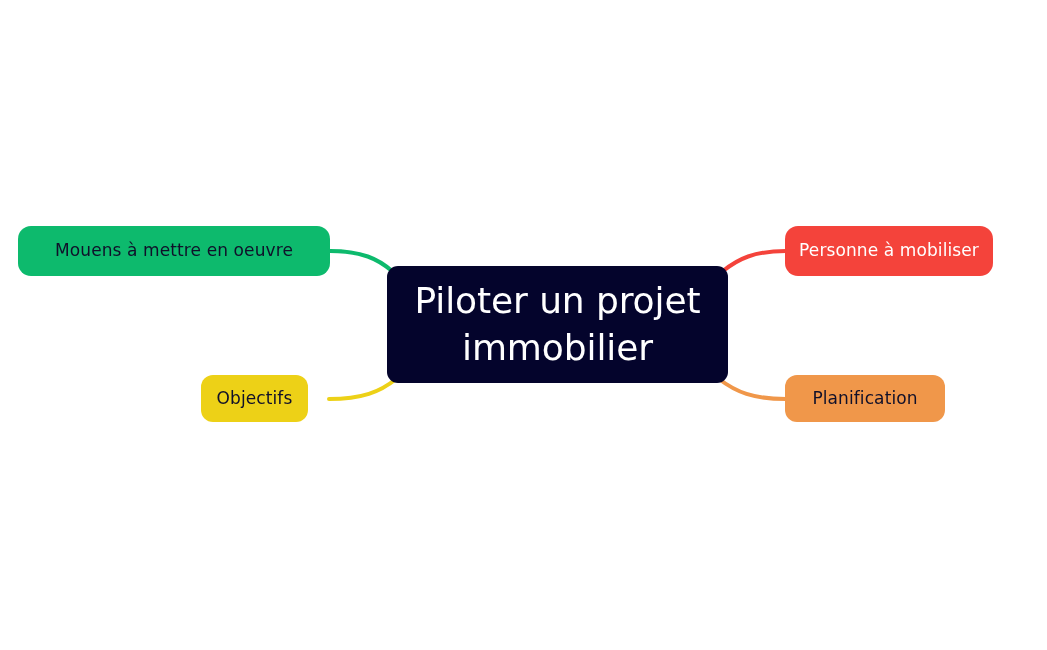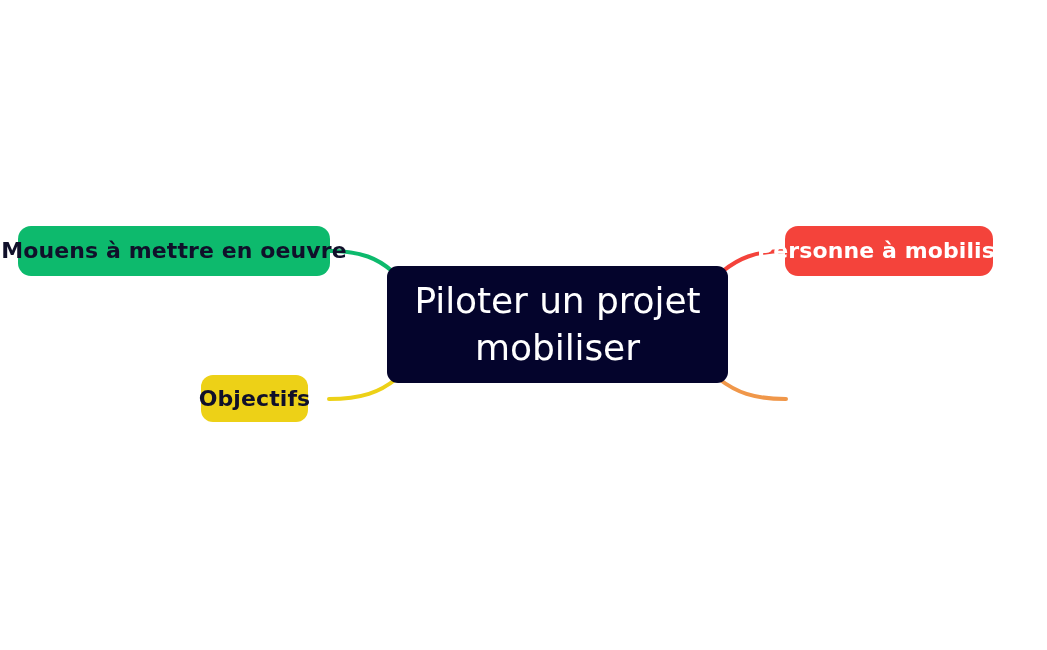--- a/index.html
+++ b/index.html
@@ -55,22 +55,22 @@
     line-height: 1.28;
     padding: 0 16px;
   }
 
   
   .branch {
     height: 50px;
     border-radius: 13px;
   }
   .branch .node-label {
-    font-size: 22px;
-    font-weight: 700;
+    font-size: 17px;
+    font-weight: 400;
     letter-spacing: 0.1px;
   }
 
   #node-moyens {
     left: 18px;
     top: 226px;
     width: 312px;
     background: #0dba6d;
   }
   #node-moyens .node-label { color: #10102a; }
@@ -111,30 +111,33 @@
   <svg id="edges" viewBox="0 0 1047 650" width="1047" height="650" xmlns="http://www.w3.org/2000/svg">
     <path d="M330,251 C362,251 378,259 392,271" fill="none" stroke="#0dba6d" stroke-width="4" stroke-linecap="round"></path>
     <path d="M329,399 C362,399 380,392 396,379" fill="none" stroke="#edd117" stroke-width="4" stroke-linecap="round"></path>
     <path d="M723,271 C738,259 754,251 786,251" fill="none" stroke="#f4433b" stroke-width="4" stroke-linecap="round"></path>
     <path d="M719,379 C736,392 753,399 786,399" fill="none" stroke="#f0974a" stroke-width="4" stroke-linecap="round"></path>
   </svg>
 
   <div class="node" id="node-root">
     <span class="node-label">
       <span>Piloter un projet</span><br>
-      <span>mobiliser</span>
+      <span>immobilier</span>
     </span>
   </div>
 
   <div class="node branch" id="node-moyens">
     <span class="node-label">Mouens à mettre en oeuvre</span>
   </div>
 
   <div class="node branch" id="node-objectifs">
     <span class="node-label">Objectifs</span>
   </div>
 
   <div class="node branch" id="node-personne">
     <span class="node-label">Personne à mobiliser</span>
   </div>
 
+  <div class="node branch" id="node-planification">
+    <span class="node-label">Planification</span>
+  </div>
 
 </div>
 
 </body></html>

